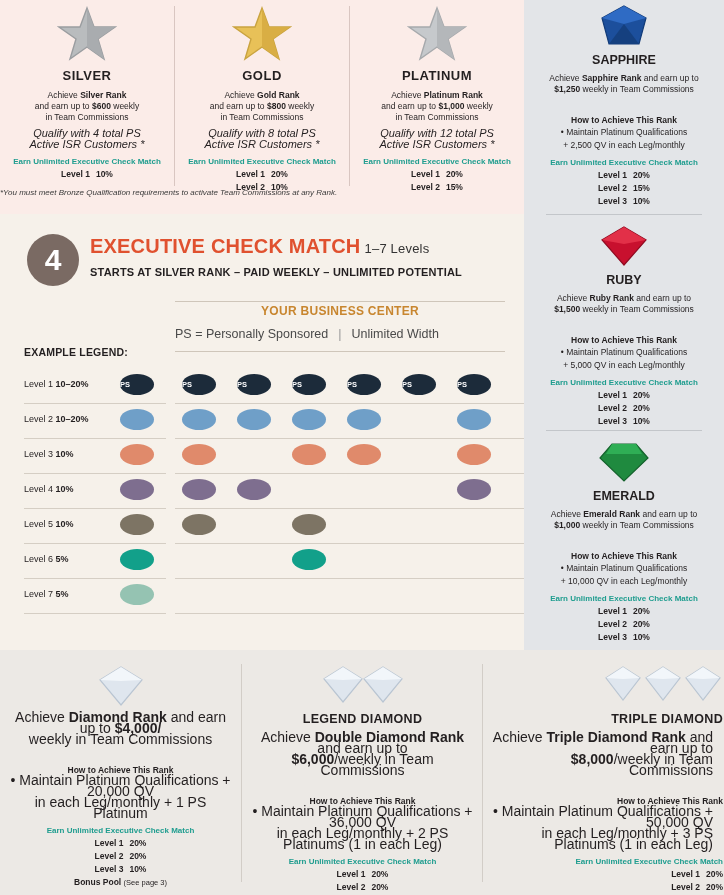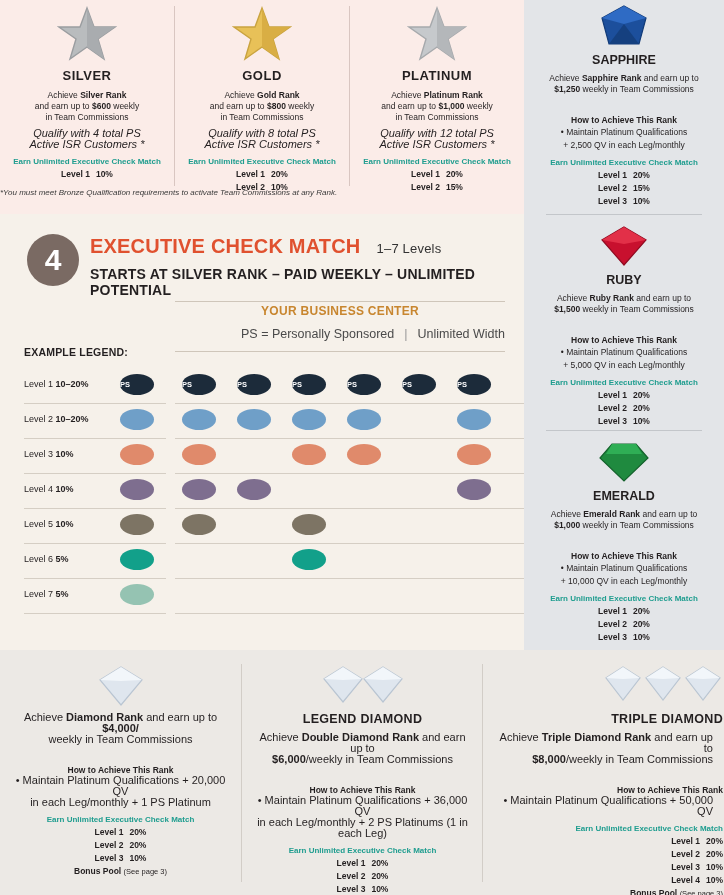--- a/index.html
+++ b/index.html
@@ -33,26 +33,26 @@
   .ecm{color:#1f9d8f;font-weight:bold;font-size:8px;margin-top:7px;}
   .lvl{font-size:8.5px;font-weight:bold;margin-top:3px;}
   .lvl .pct{margin-left:6px;}
 
   .foot-note{position:absolute;left:0;top:188px;width:524px;text-align:left;font-style:italic;font-size:8px;color:#3a3a3a;}
 
   
   .ecm-block{position:absolute;left:0;top:214px;width:524px;height:436px;background:#f6f1ea;}
   .circ4{position:absolute;left:27px;top:20px;width:52px;height:52px;border-radius:50%;background:#7a6a63;color:#fff;font-size:30px;font-weight:bold;text-align:center;line-height:52px;}
   .ecm-title{position:absolute;left:90px;top:21px;font-size:20px;font-weight:bold;color:#e0512f;letter-spacing:.2px;}
-  .ecm-title .lv{color:#333;font-size:13px;font-weight:normal;margin-left:16px;}
-  .ecm-sub{position:absolute;left:90px;top:52px;font-size:14px;font-weight:bold;color:#231f20;letter-spacing:.2px;}
+  .ecm-title .lv{color:#333;font-size:13px;font-weight:normal;margin-left:4px;}
+  .ecm-sub{position:absolute;left:90px;top:52px;font-size:11px;font-weight:bold;color:#231f20;letter-spacing:.2px;}
 
   .ybc{position:absolute;left:175px;top:90px;width:330px;text-align:center;font-size:12px;font-weight:bold;color:#c8862f;letter-spacing:.3px;}
   .ybc-rule{position:absolute;left:175px;top:87px;width:330px;height:1px;background:#cfc6ba;}
-  .ps-row{position:absolute;left:175px;top:113px;width:330px;text-align:right;font-size:12.5px;color:#4a4a4a;}
+  .ps-row{position:absolute;left:175px;top:113px;width:330px;text-align:left;font-size:12.5px;color:#4a4a4a;}
   .ps-row .sep{color:#9a9a9a;margin:0 10px;}
   .ps-rule{position:absolute;left:175px;top:137px;width:330px;height:1px;background:#cfc6ba;}
 
   .legend-title{position:absolute;left:24px;top:132px;font-size:10.5px;font-weight:bold;letter-spacing:.2px;}
 
   .lvl-row{position:absolute;left:24px;width:481px;height:35px;}
   .lvl-label{position:absolute;left:0;top:10px;font-size:9px;}
   .lvl-label b{font-weight:bold;}
   .row-rule{position:absolute;left:0;top:34px;width:142px;height:1px;background:#d5cec4;}
   .row-rule2{position:absolute;left:151px;top:34px;width:354px;height:1px;background:#d5cec4;}
@@ -70,21 +70,21 @@
   .hr-r{position:absolute;left:22px;width:156px;height:1px;background:#c3c6ca;}
 
   
   .bottom{position:absolute;left:0;top:650px;width:724px;height:245px;background:#ece9e5;}
   .bcell{position:absolute;top:0;width:241px;height:245px;text-align:center;}
   .bcell.b1{left:0;}
   .bcell.b2{left:242px;}
   .bcell.b3{left:482px;text-align:right;}
   .bvdiv{position:absolute;top:14px;width:1px;height:218px;background:#d2cdc7;}
   .dname{font-size:12.5px;font-weight:bold;margin:2px 0 6px;letter-spacing:.3px;}
-  .dline{font-size:11px;line-height:11px;padding:0 10px;}
+  .dline{font-size:14px;line-height:11px;padding:0 10px;}
   .bonus{font-size:8.5px;font-weight:bold;margin-top:3px;}
   .bonus .pg{font-weight:normal;font-size:7.5px;}
 </style>
 </head>
 <body>
 
 <div class="page">
 
   <div class="left-col">
 
@@ -364,20 +364,21 @@
             <polygon points="60,3 77,14 60,15 43,14" fill="#f2f6fa"></polygon>
           <polygon points="100,3 117,14 100,36 83,14" fill="#dfe6ee" stroke="#b9c5d2" stroke-width="1.2"></polygon>
             <polygon points="100,3 117,14 100,15 83,14" fill="#f2f6fa"></polygon>
         </svg>
       </div>
       <div class="dname">TRIPLE DIAMOND</div>
       <div class="dline"><span>Achieve </span><b>Triple Diamond Rank</b><span> and earn up to</span></div>
       <div class="dline"><b>$8,000</b><span>/weekly in Team Commissions</span></div>
       <div class="how">How to Achieve This Rank</div>
       <div class="dline">• Maintain Platinum Qualifications + 50,000 QV</div>
+      <div class="dline">in each Leg/monthly + 3 PS Platinums (1 in each Leg)</div>
       <div class="ecm">Earn Unlimited Executive Check Match</div>
       <div class="lvl"><span>Level 1</span><span class="pct">20%</span></div>
       <div class="lvl"><span>Level 2</span><span class="pct">20%</span></div>
       <div class="lvl"><span>Level 3</span><span class="pct">10%</span></div>
       <div class="lvl"><span>Level 4</span><span class="pct">10%</span></div>
       <div class="bonus"><span>Bonus Pool</span> <span class="pg">(See page 3)</span></div>
     </div>
   </div>
 
 </div>

